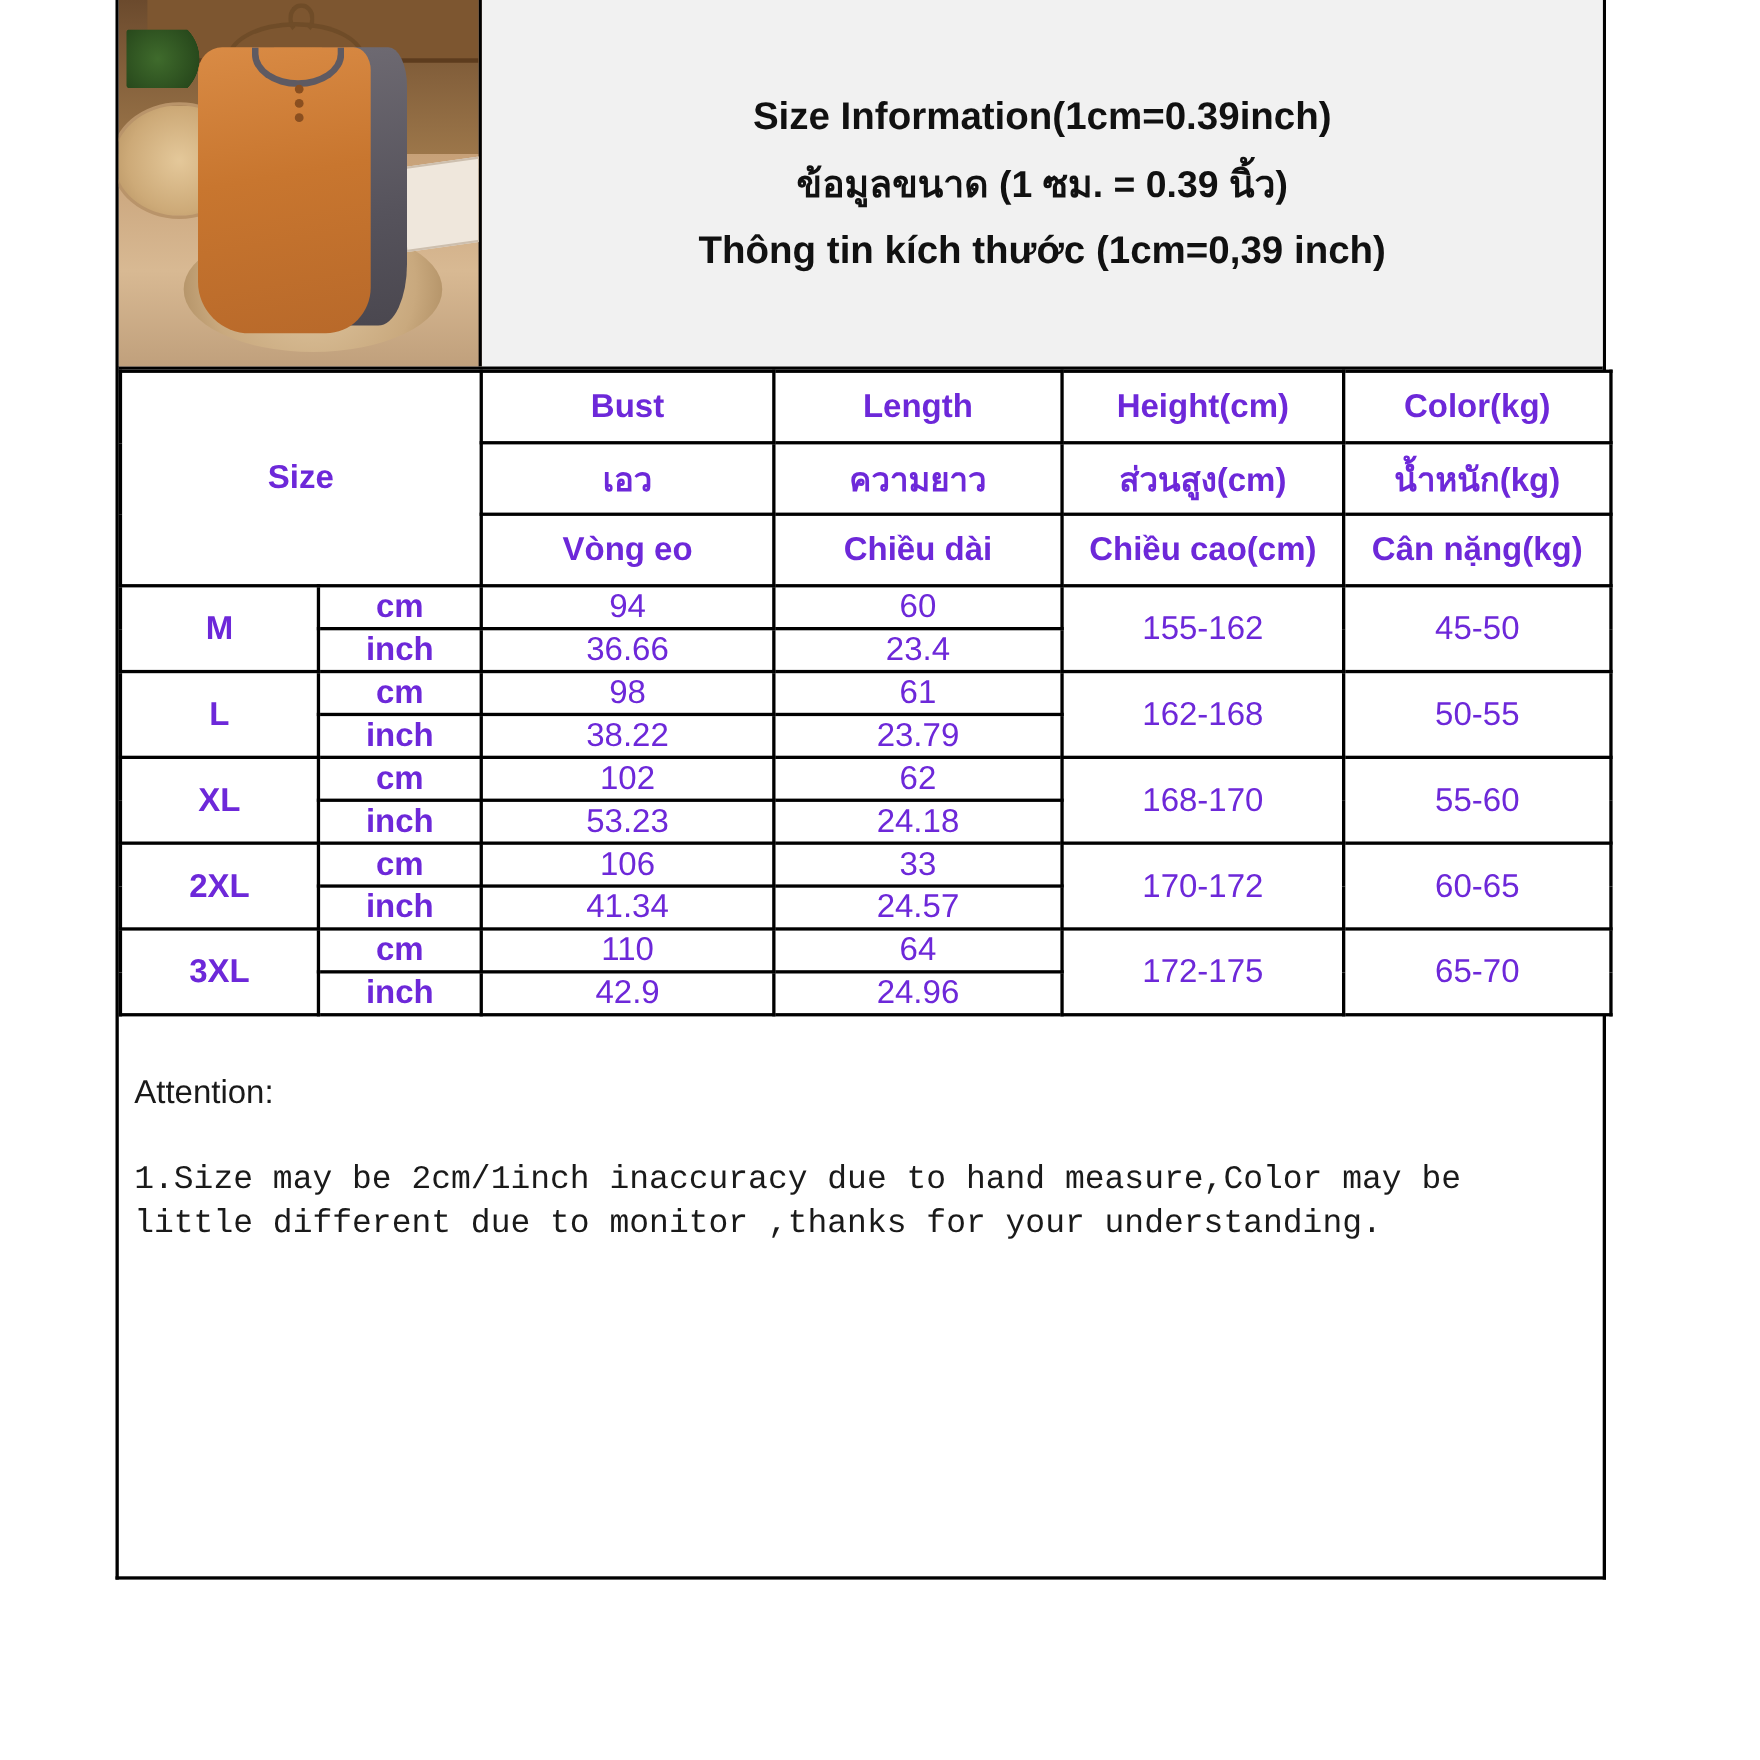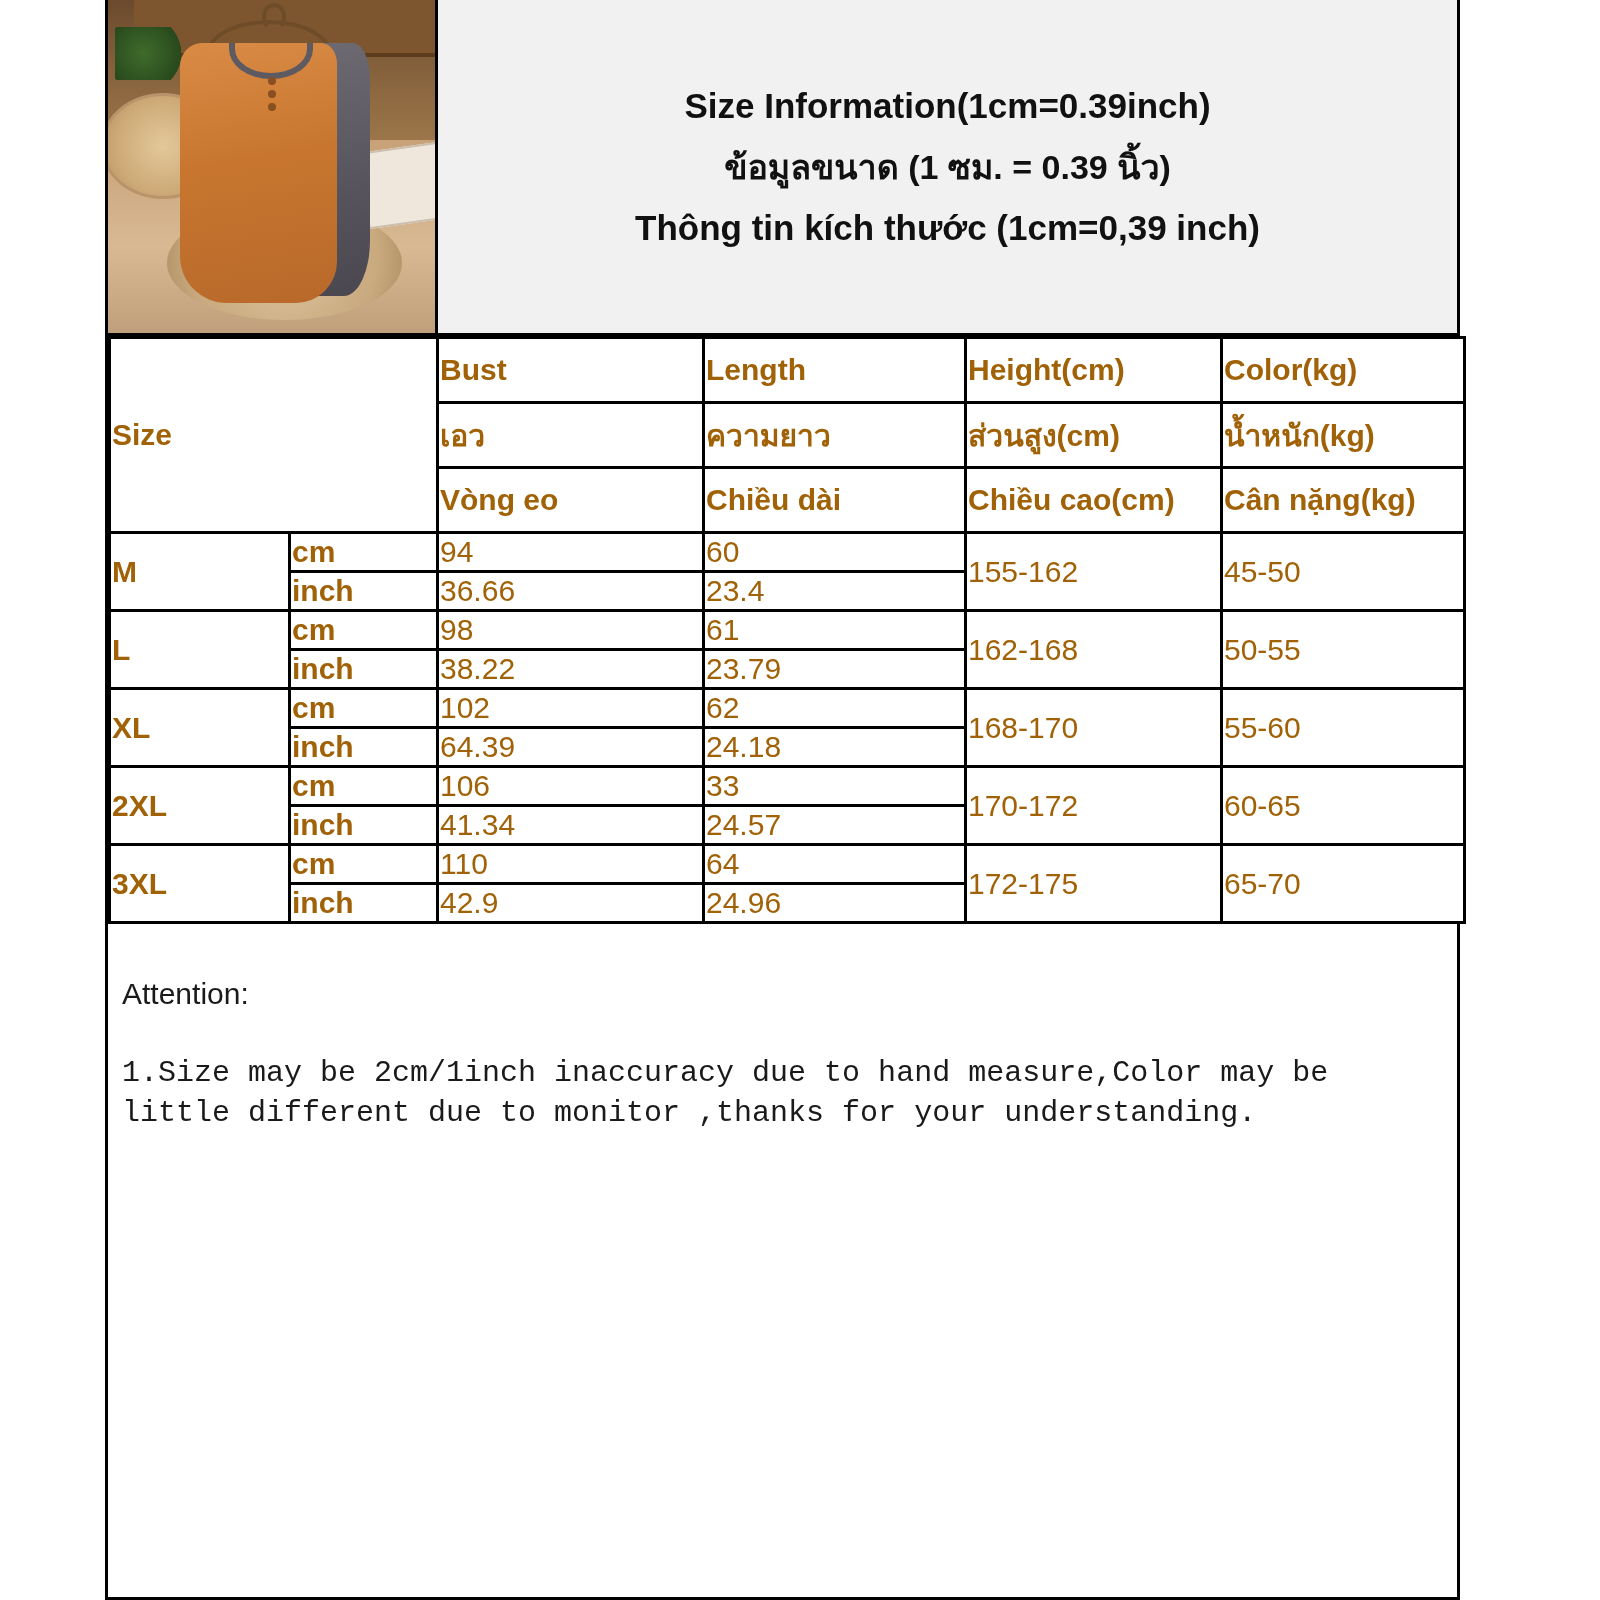--- a/index.html
+++ b/index.html
@@ -11,21 +11,21 @@
     width: 1600px;
     height: 1600px;
     font-family: "Liberation Sans", sans-serif;
     overflow: hidden;
   }
   .sheet {
     position: absolute;
     left: 105px;
     top: 0px;
     width: 1355px;
-    height: 1600px;
+    height: 1436px;
     box-sizing: border-box;
     border: 3px solid #000;
     border-top: none;
     background: #ffffff;
   }
   
   .header {
     display: flex;
     height: 336px;
     border-bottom: 3px solid #000;
@@ -129,23 +129,24 @@
   }
   .title-line.thai { font-size: 34px; }
   
   table.size-table {
     width: 100%;
     border-collapse: collapse;
     table-layout: fixed;
   }
   table.size-table td {
     border: 3px solid #000;
+    text-align: center;
     vertical-align: middle;
     font-size: 30px;
-    color: #a16207;
+    color: #6d28d9;
     background: #ffffff;
   }
   td.hdr {
     background: #eeeeee;
     font-weight: bold;
     font-size: 30px;
     height: 60px;
   }
   td.size-cell {
     background: #e6e6e6;
@@ -277,21 +278,21 @@
       <tr>
         <td class="size-label" rowspan="2">XL</td>
         <td class="unit">cm</td>
         <td class="val">102</td>
         <td class="val">62</td>
         <td class="span-val" rowspan="2">168-170</td>
         <td class="span-val" rowspan="2">55-60</td>
       </tr>
       <tr>
         <td class="unit">inch</td>
-        <td class="val">64.39</td>
+        <td class="val">53.23</td>
         <td class="val">24.18</td>
       </tr>
 
       <tr>
         <td class="size-label" rowspan="2">2XL</td>
         <td class="unit">cm</td>
         <td class="val">106</td>
         <td class="val">33</td>
         <td class="span-val" rowspan="2">170-172</td>
         <td class="span-val" rowspan="2">60-65</td>

